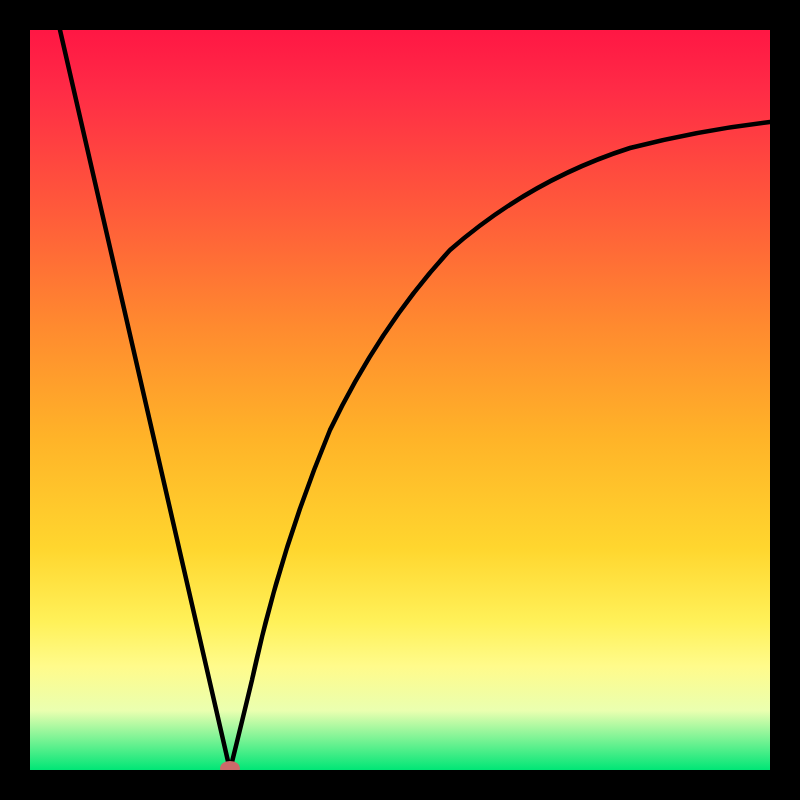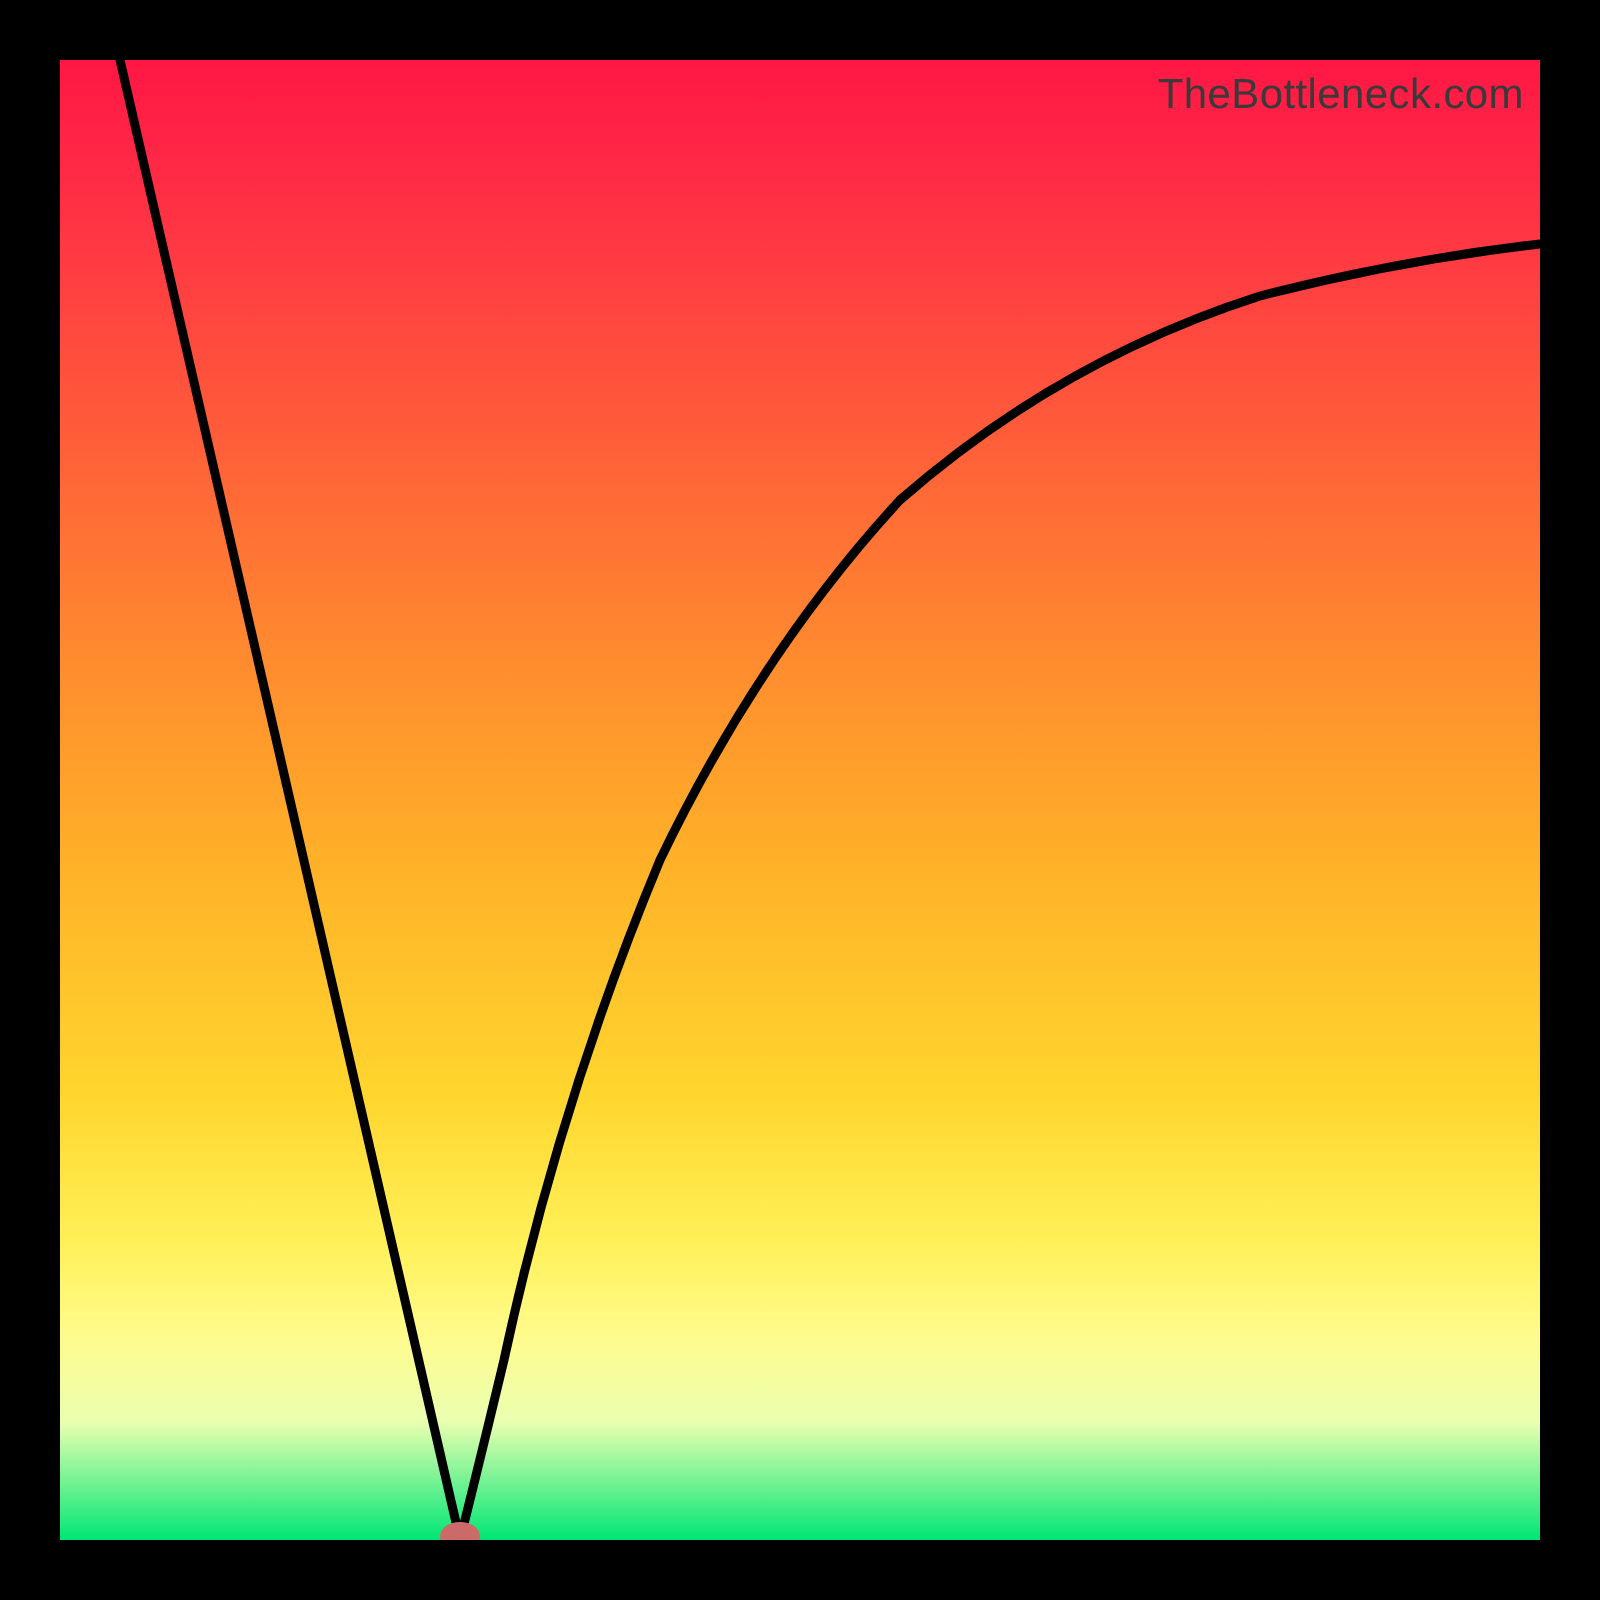--- a/index.html
+++ b/index.html
@@ -41,21 +41,20 @@
   svg {
     position: absolute;
     left: 0;
     top: 0;
   }
 </style>
 </head>
 <body>
 
 <div class="frame">
-  <div class="watermark">TheBottleneck.com</div>
 
   <svg width="740" height="740" viewBox="0 0 740 740">
 
     <path d="M 30 0 L 200 740" stroke="#000" stroke-width="4.5" fill="none" stroke-linecap="round"></path>
 
     <path d="M 200 740
              Q 210 700 222 650
              Q 250 520 300 400
              Q 350 296 420 220
              Q 500 150 600 118

